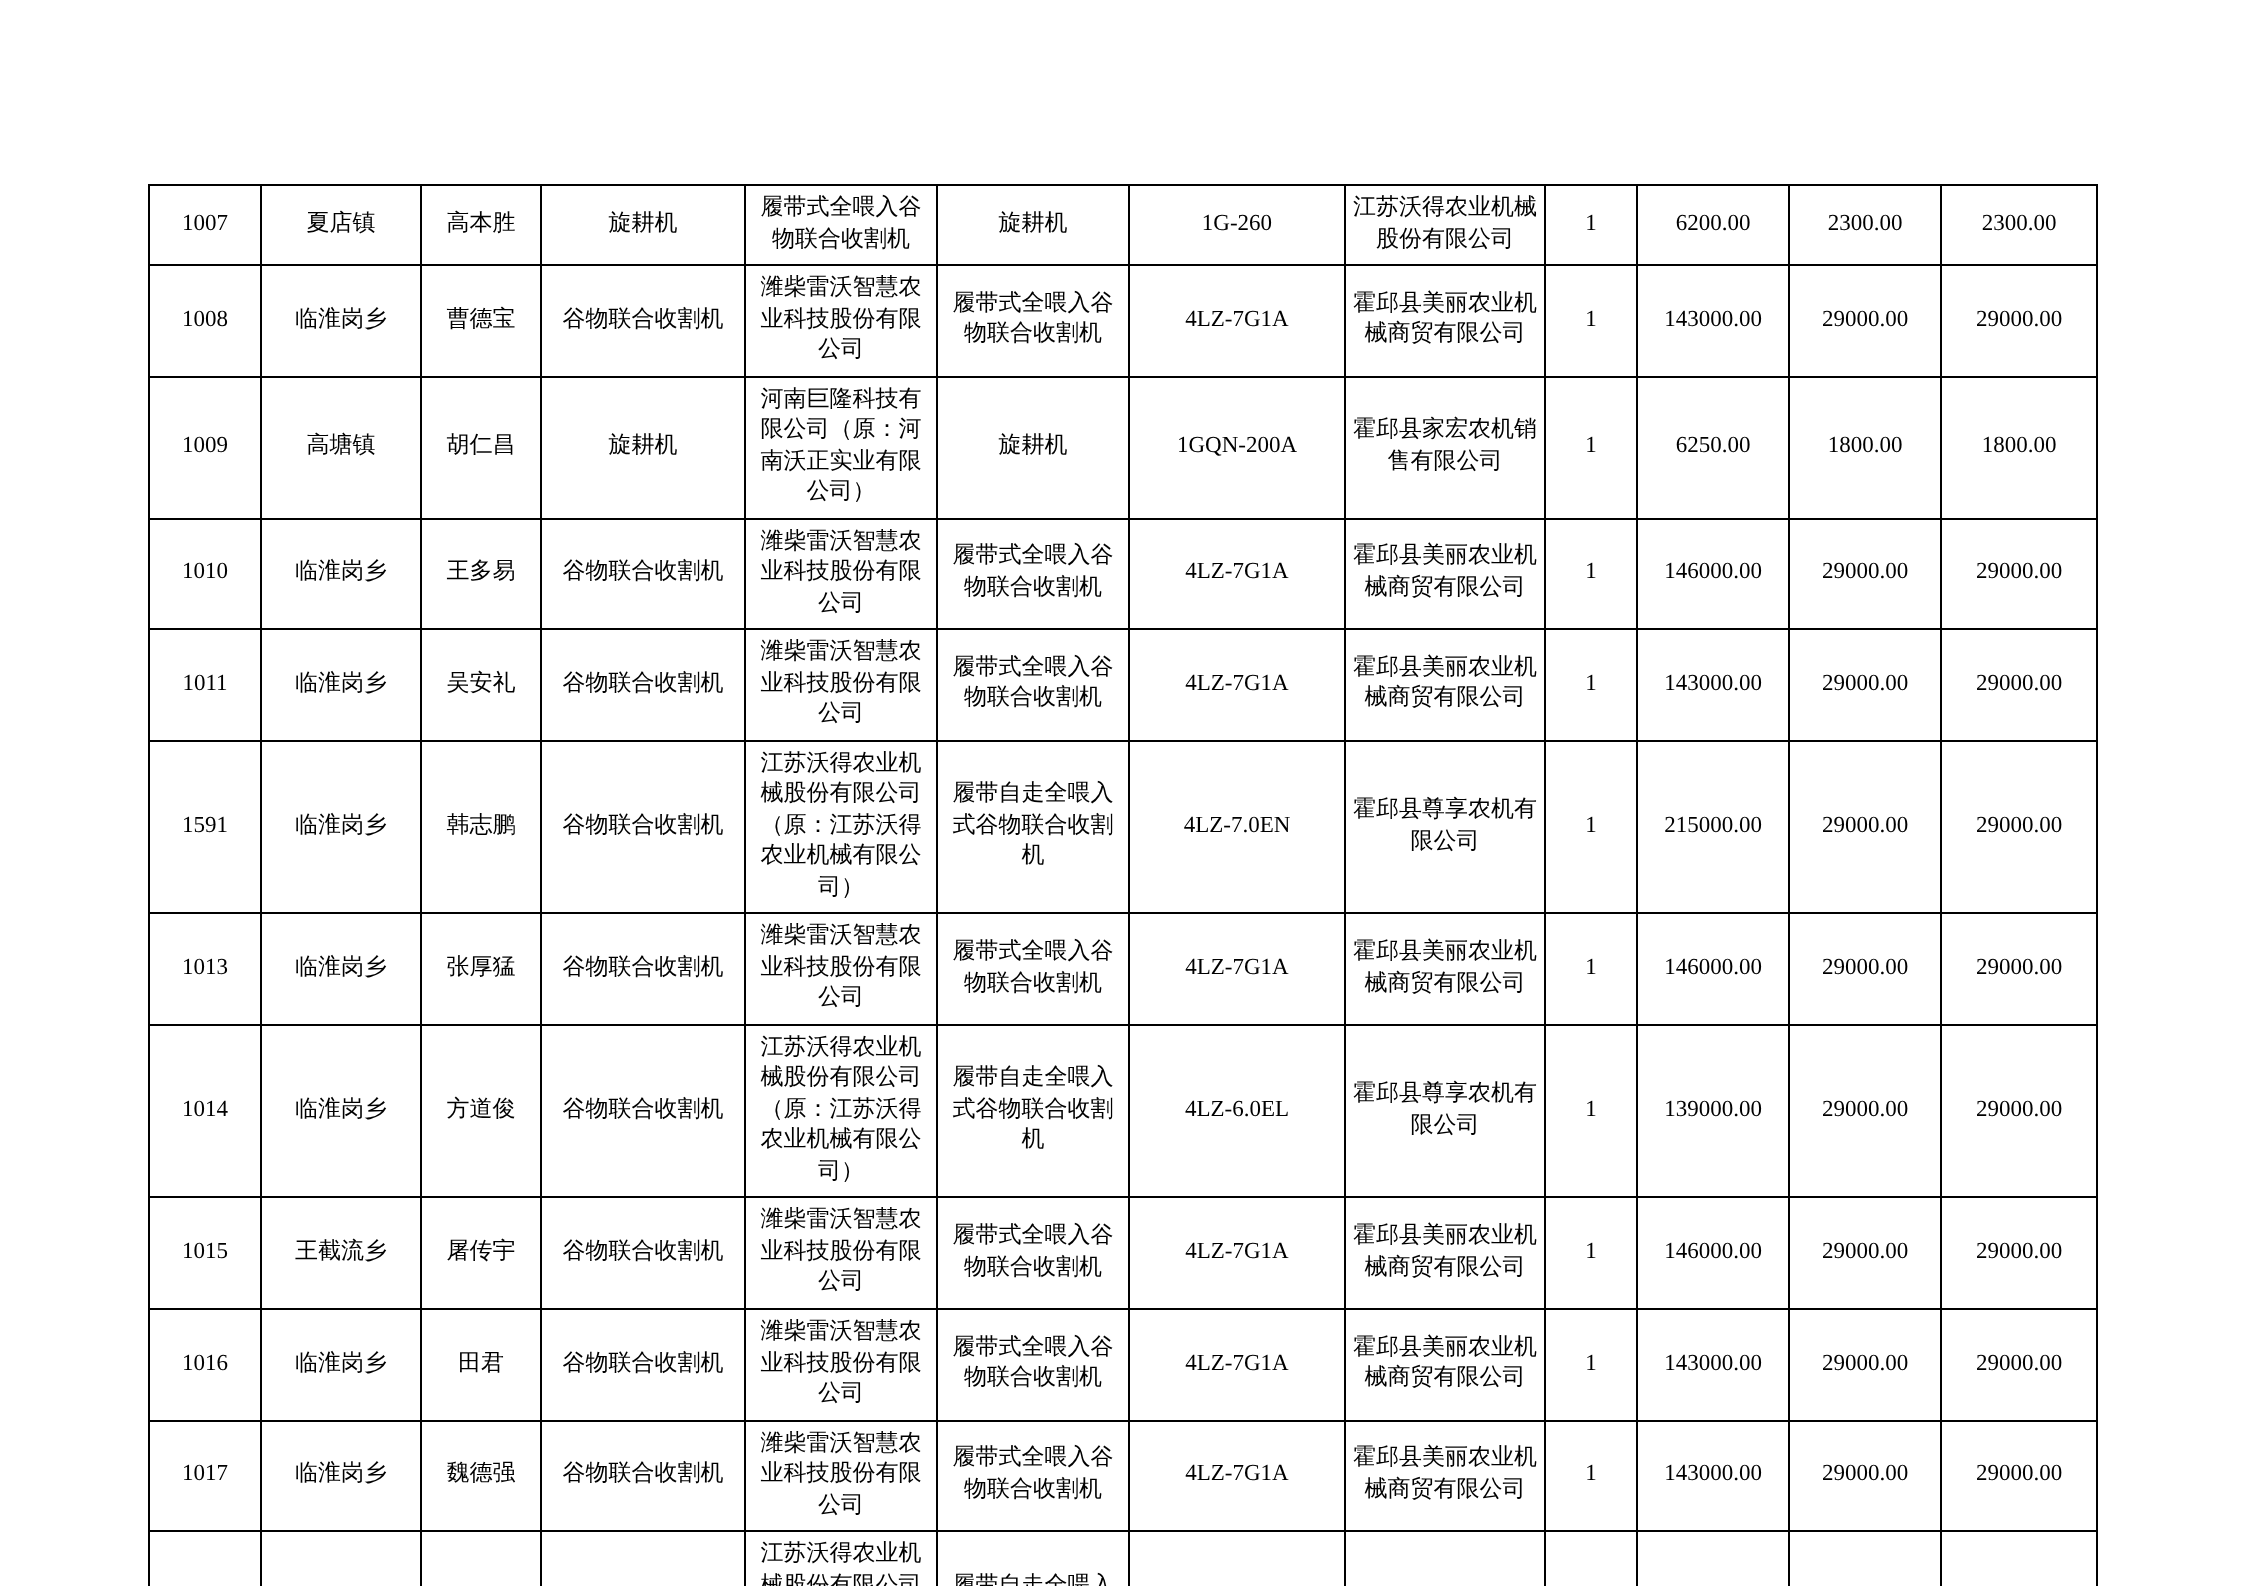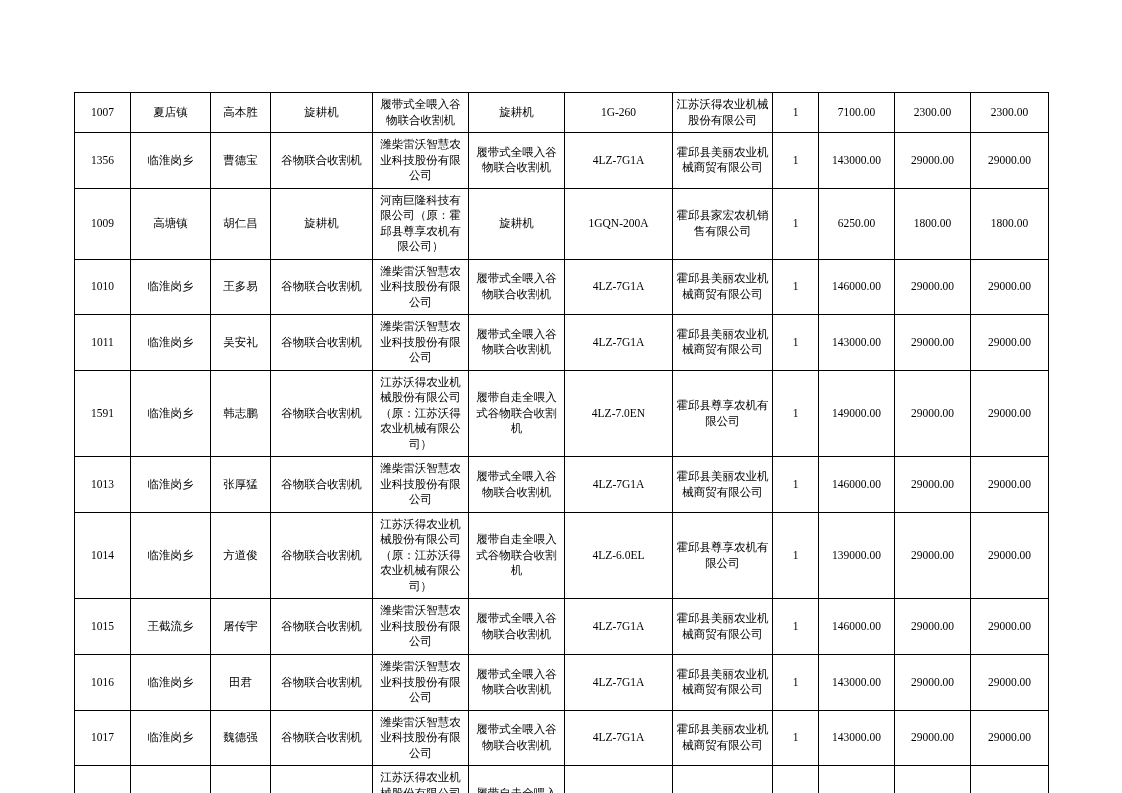--- a/index.html
+++ b/index.html
@@ -90,44 +90,44 @@
         <tr>
           <td class="id-cell">1007</td>
           <td>夏店镇</td>
           <td>高本胜</td>
           <td>旋耕机</td>
           <td>履带式全喂入谷物联合收割机</td>
           <td>旋耕机</td>
           <td>1G-260</td>
           <td>江苏沃得农业机械股份有限公司</td>
           <td class="qty-cell">1</td>
-          <td class="num-cell">7100.00</td>
+          <td class="num-cell">6200.00</td>
           <td class="num-cell">2300.00</td>
           <td class="num-cell">2300.00</td>
         </tr>
         <tr>
-          <td class="id-cell">1356</td>
+          <td class="id-cell">1008</td>
           <td>临淮岗乡</td>
           <td>曹德宝</td>
           <td>谷物联合收割机</td>
           <td>潍柴雷沃智慧农业科技股份有限公司</td>
           <td>履带式全喂入谷物联合收割机</td>
           <td>4LZ-7G1A</td>
           <td>霍邱县美丽农业机械商贸有限公司</td>
           <td class="qty-cell">1</td>
           <td class="num-cell">143000.00</td>
           <td class="num-cell">29000.00</td>
           <td class="num-cell">29000.00</td>
         </tr>
         <tr>
           <td class="id-cell">1009</td>
           <td>高塘镇</td>
           <td>胡仁昌</td>
           <td>旋耕机</td>
-          <td>河南巨隆科技有限公司（原：霍邱县尊享农机有限公司）</td>
+          <td>河南巨隆科技有限公司（原：河南沃正实业有限公司）</td>
           <td>旋耕机</td>
           <td>1GQN-200A</td>
           <td>霍邱县家宏农机销售有限公司</td>
           <td class="qty-cell">1</td>
           <td class="num-cell">6250.00</td>
           <td class="num-cell">1800.00</td>
           <td class="num-cell">1800.00</td>
         </tr>
         <tr>
           <td class="id-cell">1010</td>
@@ -160,21 +160,21 @@
         <tr>
           <td class="id-cell">1591</td>
           <td>临淮岗乡</td>
           <td>韩志鹏</td>
           <td>谷物联合收割机</td>
           <td>江苏沃得农业机械股份有限公司（原：江苏沃得农业机械有限公司）</td>
           <td>履带自走全喂入式谷物联合收割机</td>
           <td>4LZ-7.0EN</td>
           <td>霍邱县尊享农机有限公司</td>
           <td class="qty-cell">1</td>
-          <td class="num-cell">149000.00</td>
+          <td class="num-cell">215000.00</td>
           <td class="num-cell">29000.00</td>
           <td class="num-cell">29000.00</td>
         </tr>
         <tr>
           <td class="id-cell">1013</td>
           <td>临淮岗乡</td>
           <td>张厚猛</td>
           <td>谷物联合收割机</td>
           <td>潍柴雷沃智慧农业科技股份有限公司</td>
           <td>履带式全喂入谷物联合收割机</td>

